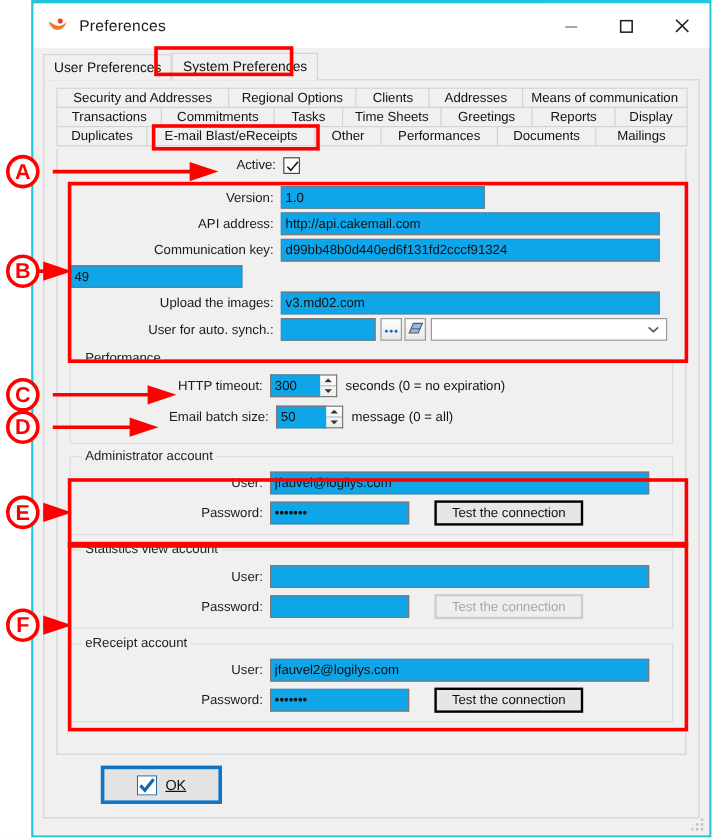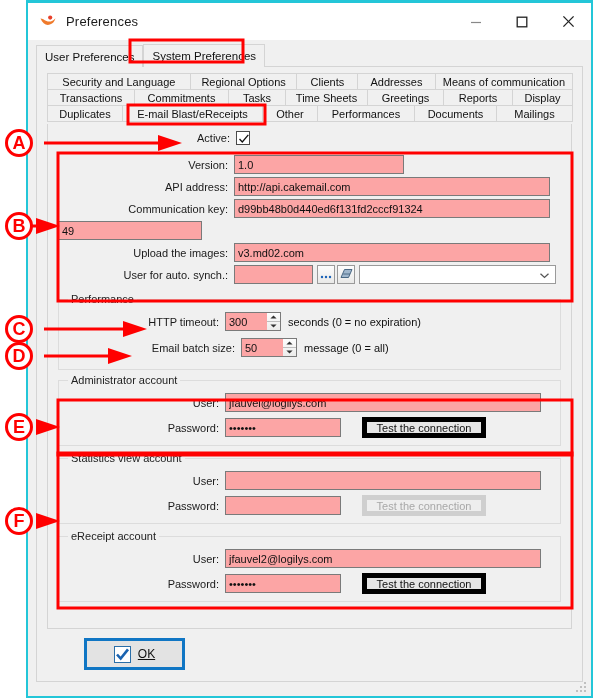--- a/index.html
+++ b/index.html
@@ -112,21 +112,21 @@
   .lbl {
     text-align: right;
     font-size: 11px;
     color: #1a1a1a;
     padding-right: 6px;
     white-space: nowrap;
   }
   input.tf, .fakefield {
     height: 19px;
     border: 1px solid #7a7a7a;
-    background: #fca5a5;
+    background: #0ea5e9;
     font-family: "Liberation Sans", sans-serif;
     font-size: 11px;
     color: #111;
     padding: 0 3px;
     outline: none;
   }
 
   .activebox {
     width: 14px; height: 14px;
     border: 1px solid #4a4a4a;
@@ -171,21 +171,21 @@
   .combo {
     height: 19px;
     border: 1px solid #9a9a9a;
     background: #ffffff;
     display:flex; align-items:center; justify-content:flex-end;
     padding-right: 5px;
   }
 
   .btn {
     height: 21px;
-    border: 5px solid #000000;
+    border: 2px solid #000000;
     background: #e6e6e6;
     font-size: 11px;
     color: #111;
     display:flex; align-items:center; justify-content:center;
     font-family: "Liberation Sans", sans-serif;
   }
   .btn.disabled { color: #a8a8a8; background:#eeeeee; border-color:#cfcfcf; }
 
   
   .bigbtn {
@@ -266,21 +266,21 @@
         <div class="otab active" style="margin-left:0;">
           <span>System Preferences</span>
         </div>
       </div>
 
       <div class="tabpanel-outer">
 
         <div class="inner-tabs">
           <div class="itab-row">
             <div class="itab" style="width:147px">
-                <span>Security and Language</span>
+                <span>Security and Addresses</span>
               </div>
             <div class="itab" style="width:110px">
                 <span>Regional Options</span>
               </div>
             <div class="itab" style="width:63px">
                 <span>Clients</span>
               </div>
             <div class="itab" style="width:80px">
                 <span>Addresses</span>
               </div>
@@ -415,21 +415,21 @@
                   </div>
                 <div>
                     <svg width="7" height="4" viewBox="0 0 7 4">
                       <polygon points="3.5,3.6 0.4,0.4 6.6,0.4" fill="#333"></polygon>
                     </svg>
                   </div>
               </div>
               <div style="margin-left:7px; font-size:11px;">seconds (0 = no expiration)</div>
             </div>
 
-            <div class="row" style="position:absolute; left:16px; top:38px; width:100%;">
+            <div class="row" style="position:absolute; left:5px; top:38px; width:100%;">
               <div class="lbl" style="width:166px;">Email batch size:</div>
               <input class="tf" style="width: 42px; border-right: none;" value="50">
               <div class="spin">
                 <div>
                     <svg width="7" height="4" viewBox="0 0 7 4">
                       <polygon points="3.5,0.4 6.6,3.6 0.4,3.6" fill="#333"></polygon>
                     </svg>
                   </div>
                 <div>
                     <svg width="7" height="4" viewBox="0 0 7 4">

